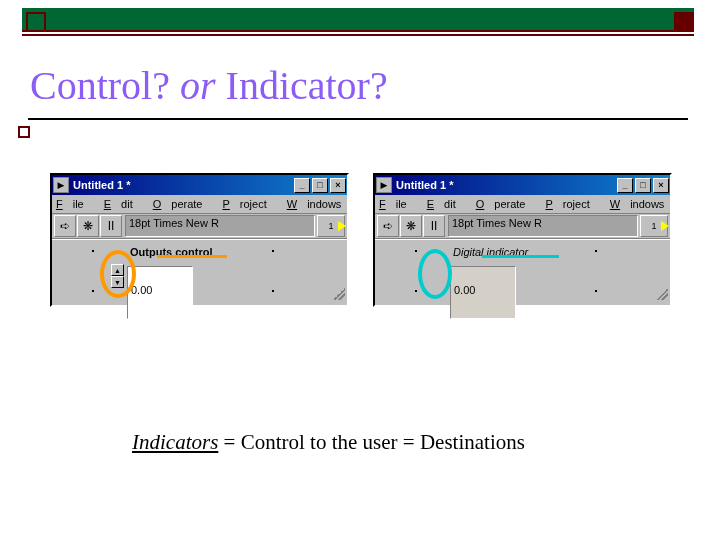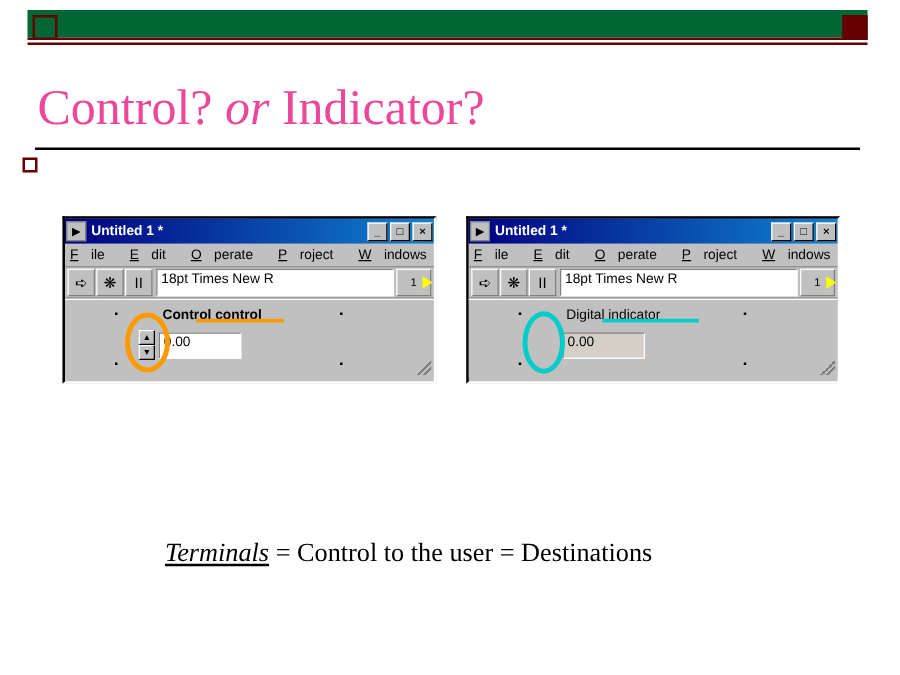--- a/index.html
+++ b/index.html
@@ -6,51 +6,51 @@
   .slide{position:relative;width:720px;height:540px;box-sizing:border-box}
   
   .top-border{position:absolute;top:8px;left:22px;width:672px;height:32px}
   .top-border .thick{height:22px;background:#063}
   .top-border .thin{height:2px;background:#600}
   .top-border .gap{height:2px;background:#fff}
   .top-sq{position:absolute;width:16px;height:16px;border:2px solid #600}
   .top-sq.l{left:4px;top:4px;background:#063}
   .top-sq.r{right:0;top:4px;background:#600}
   
-  .title{position:absolute;left:30px;top:62px;font-size:40px;color:#ec4899}
+  .title{position:absolute;left:30px;top:62px;font-size:40px;color:#8b5cf6}
   .title .ital{font-style:italic}
   .title-under{position:absolute;left:28px;top:118px;width:660px;height:2px;background:#000}
   .title-sq{position:absolute;left:18px;top:126px;width:8px;height:8px;border:2px solid #600}
   
   .bodyline{position:absolute;font-size:21px;color:#000}
   .bodyline .u{text-decoration:underline;font-style:italic}
   
   .panel{position:absolute;width:295px;height:130px;border:2px solid #000;border-right-color:#fff;border-bottom-color:#fff;background:#c0c0c0;font-family:"MS Sans Serif",Arial,sans-serif;font-size:11px;color:#000}
   
   .titlebar{height:18px;background:linear-gradient(to right,#000080,#1084d0);display:flex;align-items:center;padding:1px}
   .titlebar .tico{width:14px;height:14px;background:#c0c0c0;border:1px solid #808080;margin-right:4px;display:inline-flex;align-items:center;justify-content:center;font-size:9px}
   .titlebar .tlabel{color:#fff;font-weight:bold;flex:1}
   .titlebar .tbtn{width:14px;height:13px;background:#c0c0c0;border:1px solid;border-color:#fff #000 #000 #fff;margin-left:2px;display:inline-flex;align-items:center;justify-content:center;font-family:Arial;font-size:9px;font-weight:bold}
   
   .menubar{height:18px;background:#c0c0c0;display:flex;align-items:center;padding:0 4px;border-bottom:1px solid #808080}
   .menubar span{margin-right:10px}
   .menubar .firstletter{text-decoration:underline}
   
   .toolbar{height:24px;background:#c0c0c0;display:flex;align-items:center;padding:0 2px;border-bottom:1px solid #808080}
   .tb-btn{width:20px;height:20px;border:1px solid;border-color:#fff #808080 #808080 #fff;background:#c0c0c0;margin-right:1px;display:inline-flex;align-items:center;justify-content:center;font-size:12px}
-  .tb-font{flex:1;height:18px;border:1px solid;border-color:#808080 #fff #fff #808080;background:#ffffff;padding:1px 3px;font-size:11px;overflow:hidden;white-space:nowrap;margin:0 2px}
+  .tb-font{flex:1;height:18px;border:1px solid;border-color:#808080 #fff #fff #808080;background:#a3a3a3;padding:1px 3px;font-size:11px;overflow:hidden;white-space:nowrap;margin:0 2px}
   .tb-cnt{width:26px;height:20px;border:1px solid;border-color:#fff #808080 #808080 #fff;display:inline-flex;align-items:center;justify-content:center;font-size:9px;background:#c0c0c0;position:relative}
   .playtri{position:absolute;right:-2px;width:0;height:0;border-top:5px solid transparent;border-bottom:5px solid transparent;border-left:8px solid #ff0}
   
   .client{height:62px;border-top:1px solid #fff;background:#c0c0c0;position:relative}
   .client .caption{position:absolute;left:78px;top:6px;font-weight:bold}
-  .client .caption.ind{font-weight:normal;}
+  .client .caption.ind{font-weight:normal;font-style:italic}
   .client .spin{position:absolute;left:59px;top:24px;width:13px;height:22px}
   .client .spin .up,.client .spin .dn{height:10px;border:1px solid;border-color:#fff #000 #000 #fff;background:#c0c0c0;display:flex;align-items:center;justify-content:center;font-size:7px}
-  .client .inp{position:absolute;left:75px;top:26px;width:58px;height:17px;border:1px solid;border-color:#808080 #fff #fff #808080;background:#fff;padding:1px 3px;font-size:11px}
+  .client .inp{position:absolute;left:75px;top:26px;width:58px;height:17px;border:1px solid;border-color:#808080 #fff #fff #808080;background:#fff;padding:17px 3px;font-size:11px}
   .client .grip{position:absolute;right:2px;bottom:2px;width:12px;height:12px;background:linear-gradient(135deg,transparent 50%,#808080 50%,#808080 60%,transparent 60%,transparent 70%,#808080 70%,#808080 80%,transparent 80%)}
   
   .hl-orange{position:absolute;border:4px solid #f90;border-radius:50%}
   .hl-cyan{position:absolute;border:4px solid #0cc;border-radius:50%}
   .hl-line{position:absolute;height:3px}
   
   .dot{position:absolute;width:2px;height:2px;background:#000}
 </style>
 </head>
 <body>
@@ -96,21 +96,21 @@
     <span class="tb-cnt">
           <span>1</span>
           <span class="playtri"></span>
         </span>
   </div>
   <div class="client">
     <div class="dot" style="left:40px;top:10px"></div>
         <div class="dot" style="left:220px;top:10px"></div>
     <div class="dot" style="left:40px;top:50px"></div>
         <div class="dot" style="left:220px;top:50px"></div>
-    <div class="caption">Control control</div>
+    <div class="caption">Outputs control</div>
     <div class="spin">
       <div class="up">▲</div>
       <div class="dn">▼</div>
     </div>
     <div class="inp">0.00</div>
     <div class="grip"></div>
   </div>
 </div>
 
 <div class="panel" style="left:373px;top:173px">
@@ -148,16 +148,16 @@
     <div class="grip"></div>
   </div>
 </div>
 
 <div class="hl-orange" style="left:100px;top:250px;width:28px;height:40px"></div>
 <div class="hl-line" style="left:157px;top:255px;width:70px;background:#f90"></div>
 <div class="hl-cyan" style="left:418px;top:249px;width:26px;height:42px"></div>
 <div class="hl-line" style="left:482px;top:255px;width:77px;background:#0cc"></div>
 
 <div class="bodyline" style="left:132px;top:430px">
-  <span class="u">Terminals</span><span> = Control to the user = Destinations</span>
+  <span class="u">Indicators</span><span> = Control to the user = Destinations</span>
 </div>
 
 </div>
 
 </body></html>

